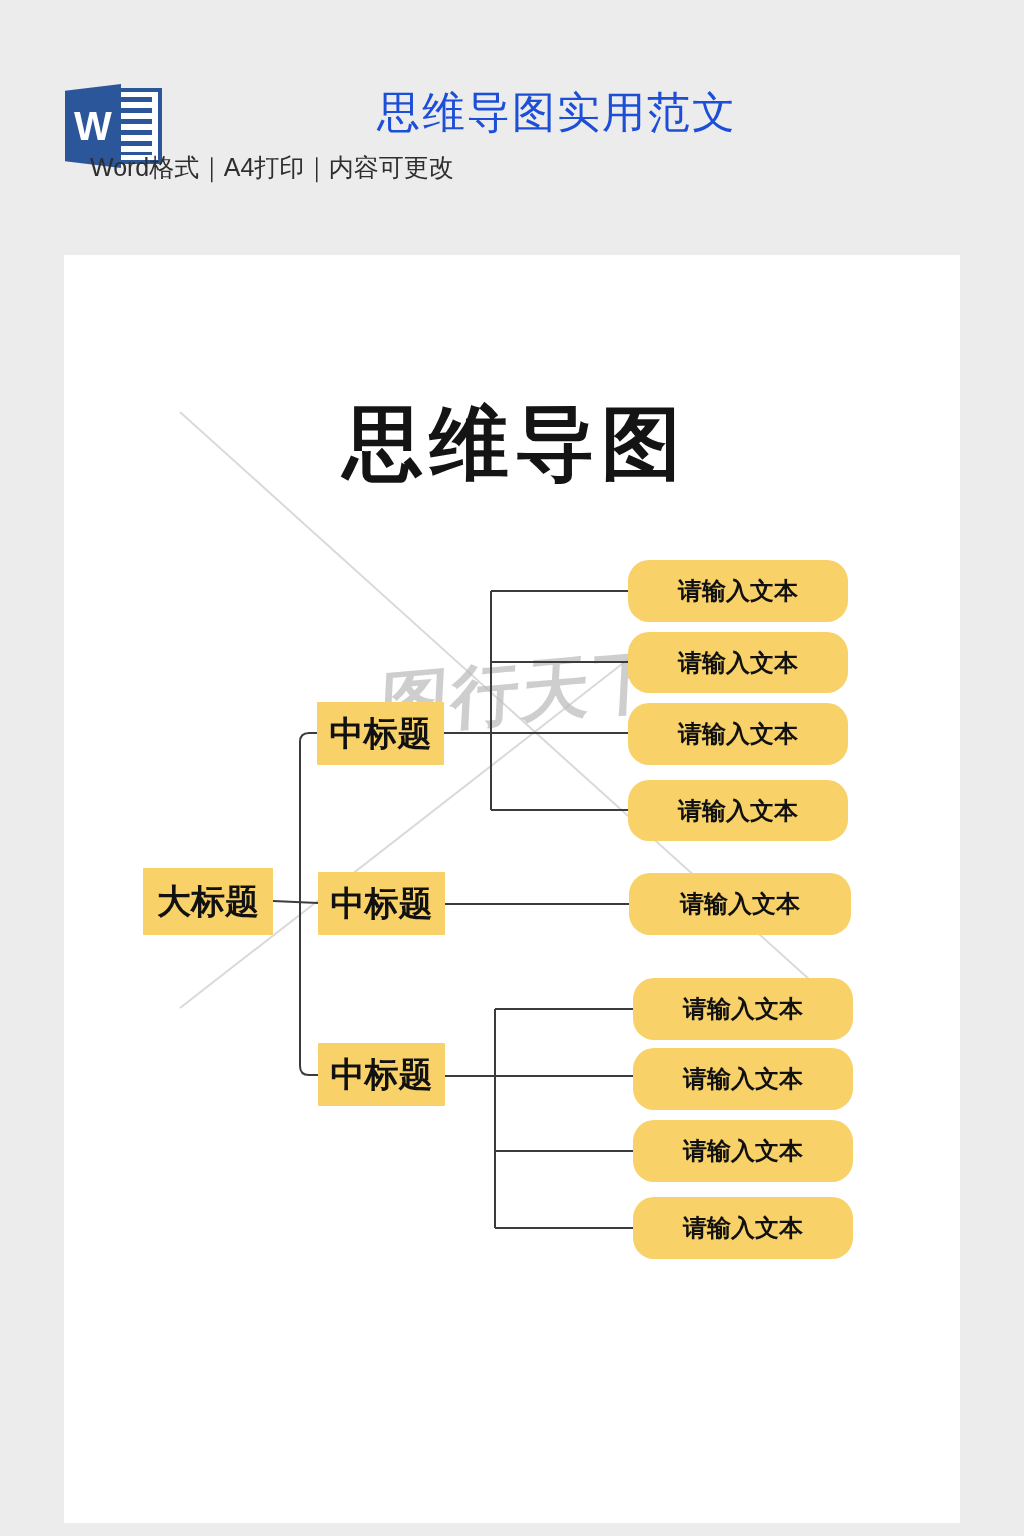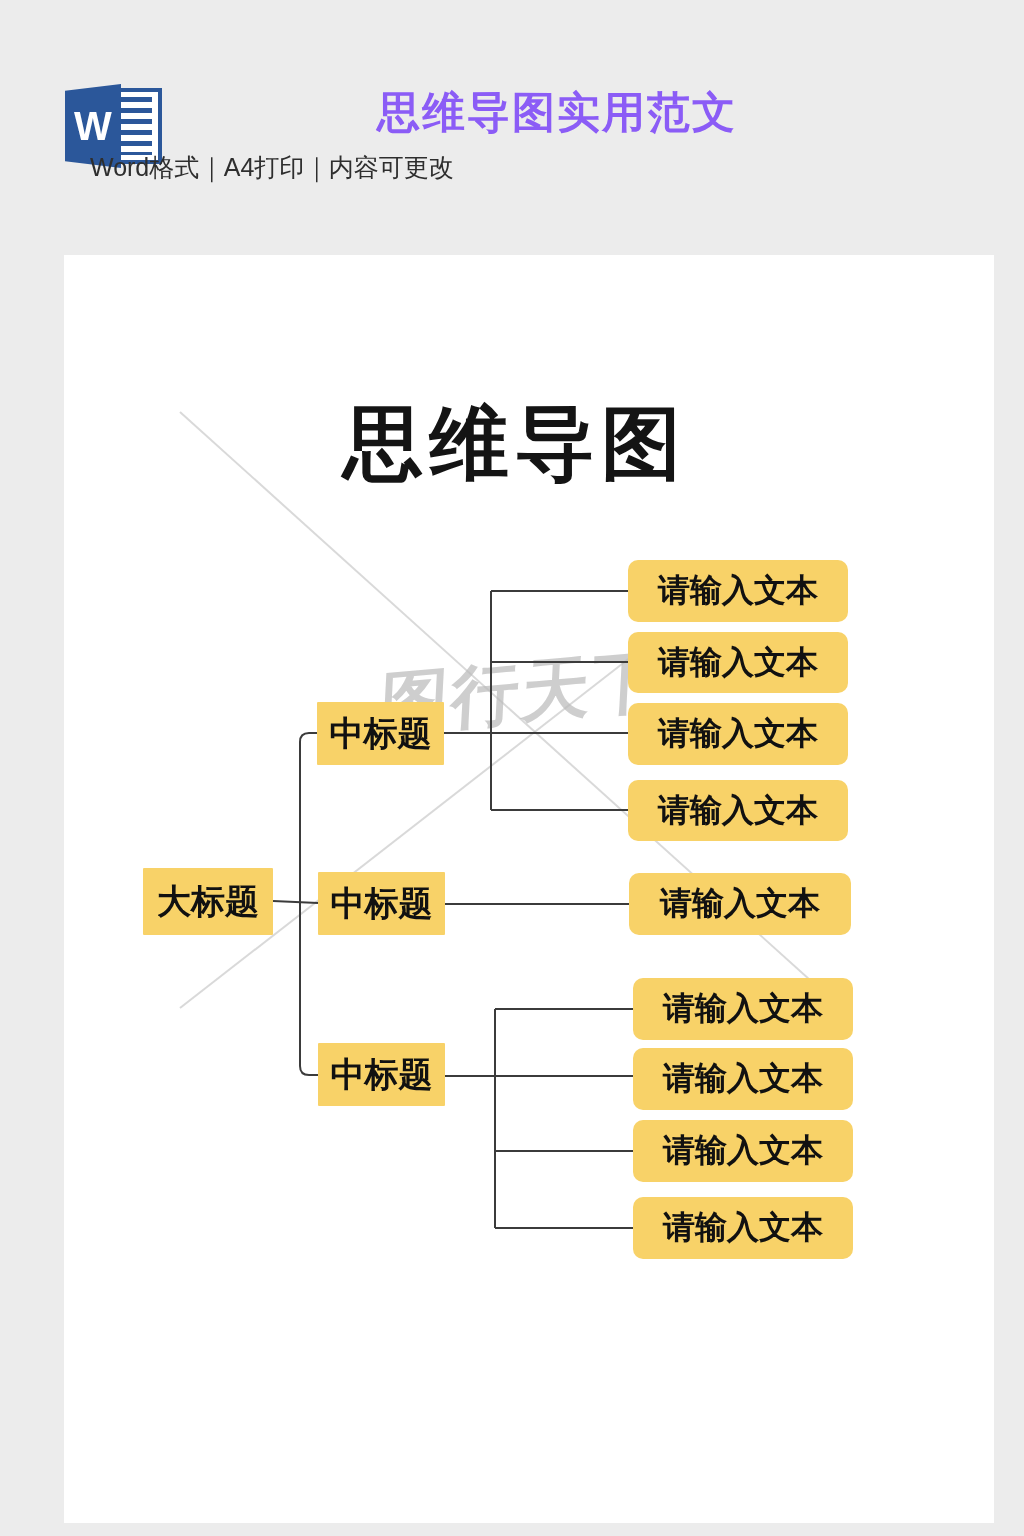--- a/index.html
+++ b/index.html
@@ -24,33 +24,32 @@
   }
   .word-icon .flap{
     position:absolute;left:0;top:0;width:56px;height:84px;
     background:#2b579a;
     clip-path:polygon(0 8%,100% 0,100% 100%,0 92%);
     display:flex;align-items:center;justify-content:center;
     color:#fff;font-weight:bold;font-size:40px;
   }
   .header-title{
     position:absolute;left:90px;top:88px;width:934px;
-    text-align:center;font-size:43px;font-weight:bold;color:#8b5cf6;
+    text-align:center;font-size:43px;font-weight:normal;color:#1d4ed8;
     letter-spacing:2px;line-height:48px;
   }
   .header-subtitle{
     position:absolute;left:90px;top:152px;width:934px;
     text-align:left;font-size:25px;color:#2e2e2e;line-height:30px;
   }
 
   
   .page{
     position:absolute;left:64px;top:255px;width:896px;height:1268px;
     background:#ffffff;
-    padding-left:34px;
   }
   .doc-title{
     position:absolute;left:0;top:146px;width:896px;
     text-align:center;font-size:80px;line-height:86px;font-weight:900;
     color:#141414;letter-spacing:6px;text-indent:6px;
   }
   .watermark{
     position:absolute;left:316px;top:392px;width:290px;
     font-size:68px;font-weight:bold;letter-spacing:3px;
     color:rgba(125,125,125,0.38);
@@ -59,21 +58,21 @@
   }
   svg.links{position:absolute;left:0;top:0;width:896px;height:1268px;}
 
   .node{
     position:absolute;box-sizing:border-box;
     background:#f8d268;border-radius:1px;
     display:flex;align-items:center;justify-content:center;
     color:#111;font-weight:bold;
   }
   .node.big{font-size:34px;}
-  .node.leaf{font-size:32px;border-radius:10px;}
+  .node.leaf{font-size:24px;border-radius:21px;}
 </style>
 </head>
 <body>
 
 <div class="canvas">
 
   <div>
     <div class="word-icon">
       <div class="doc">
         <div class="stripes"></div>

